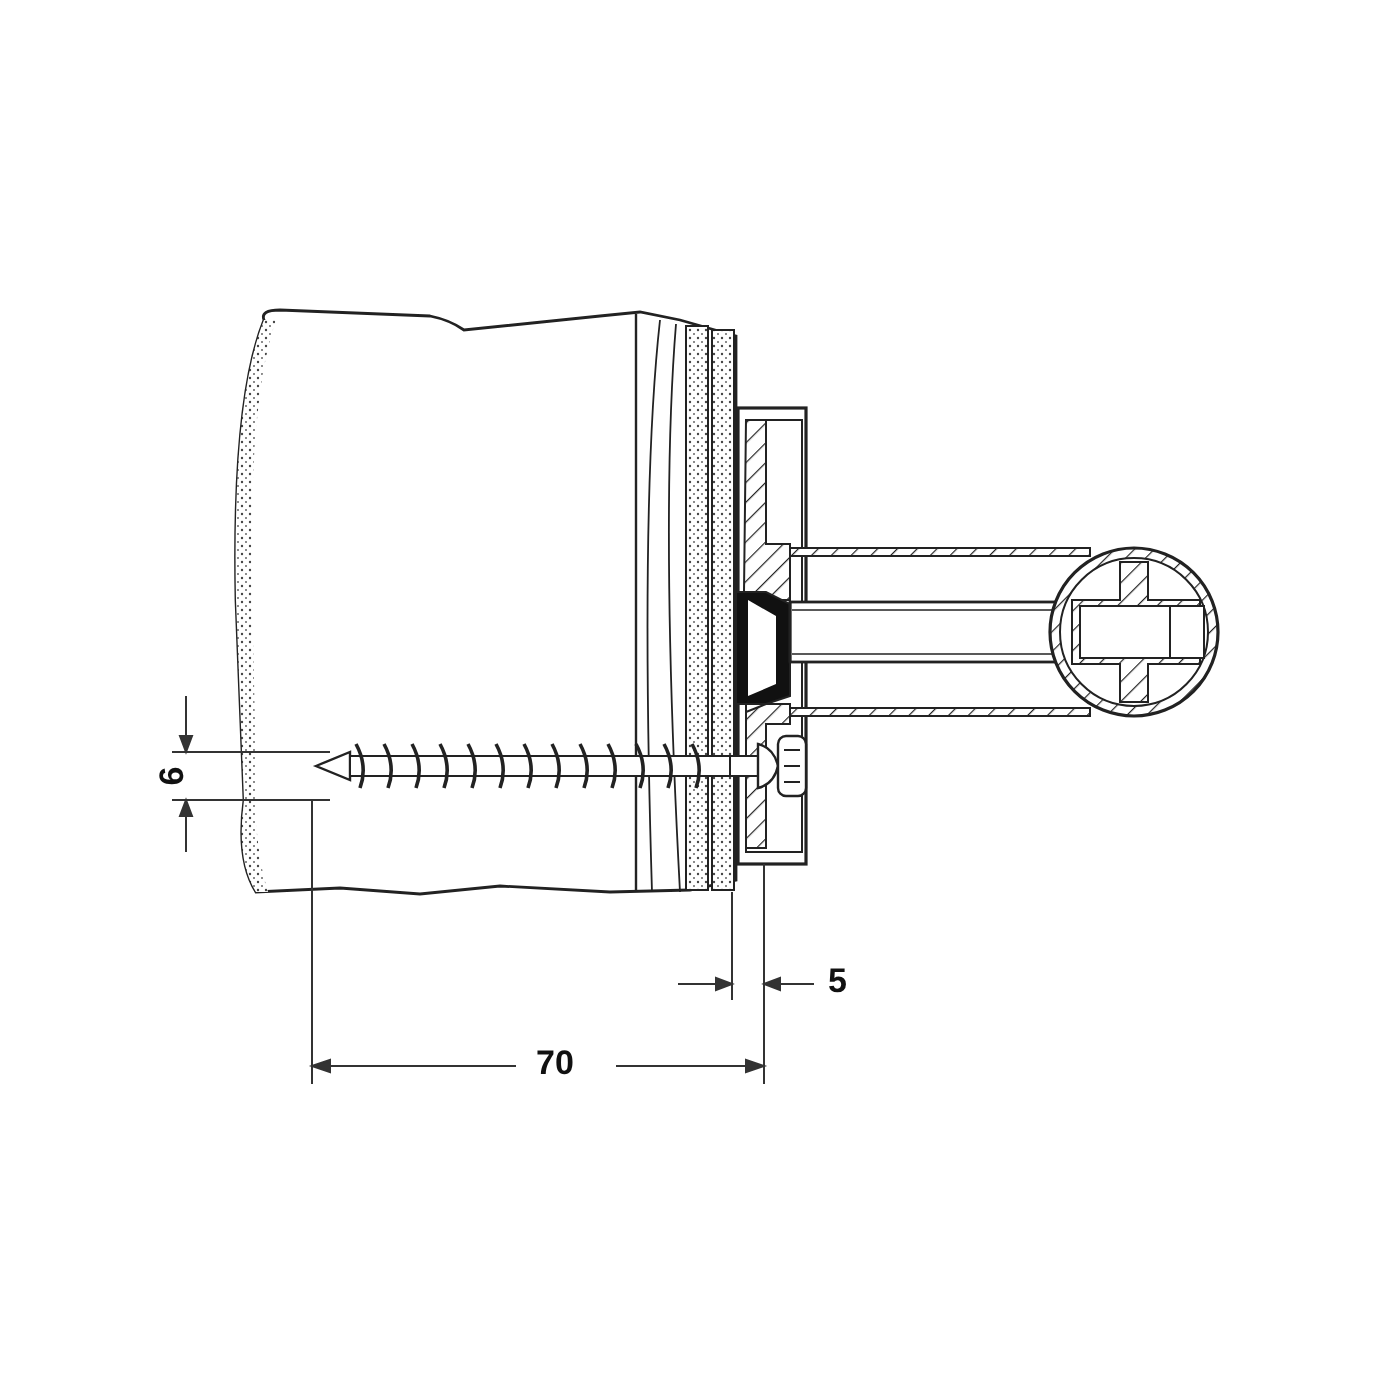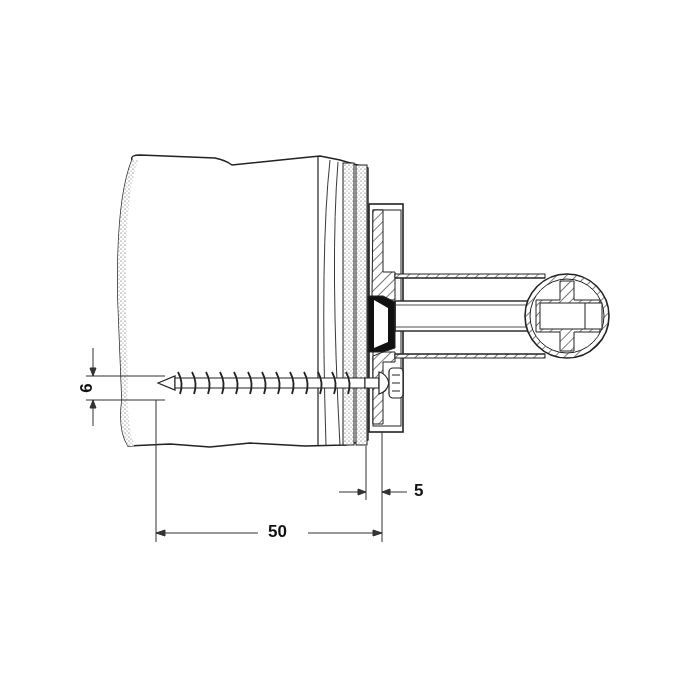--- a/index.html
+++ b/index.html
@@ -114,14 +114,14 @@
   <g stroke="#333" stroke-width="1" fill="#333">
     <line x1="366" y1="446" x2="366" y2="500"></line>
     <line x1="339" y1="492" x2="366" y2="492"></line>
     <line x1="382" y1="492" x2="407" y2="492"></line>
     <path d="M366,492 L358,489 L358,495 Z"></path>
     <path d="M382,492 L390,489 L390,495 Z"></path>
   </g>
 </svg>
 
 <div class="dimtext" style="left:82px;top:378px;transform:rotate(-90deg);transform-origin:center;">6</div>
-<div class="dimtext" style="left:268px;top:522px;">50</div>
+<div class="dimtext" style="left:268px;top:522px;">70</div>
 <div class="dimtext" style="left:414px;top:481px;">5</div>
 
 </body></html>

